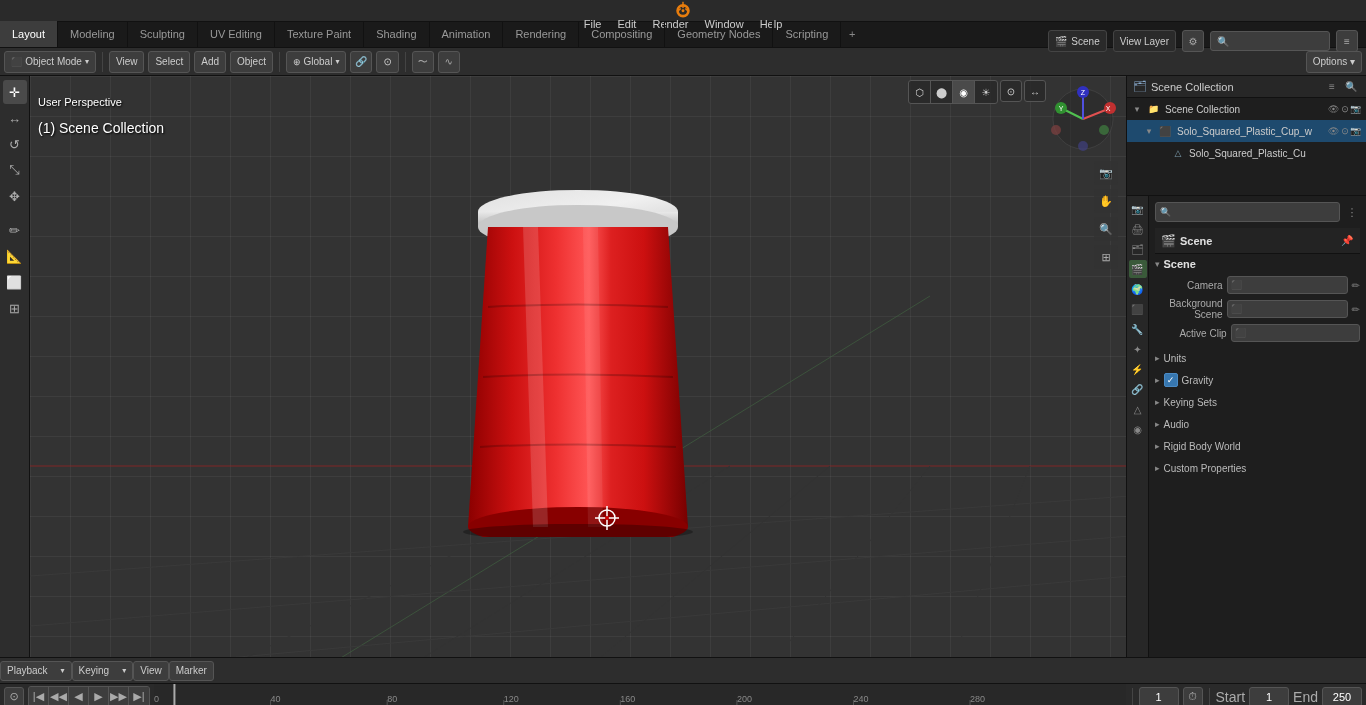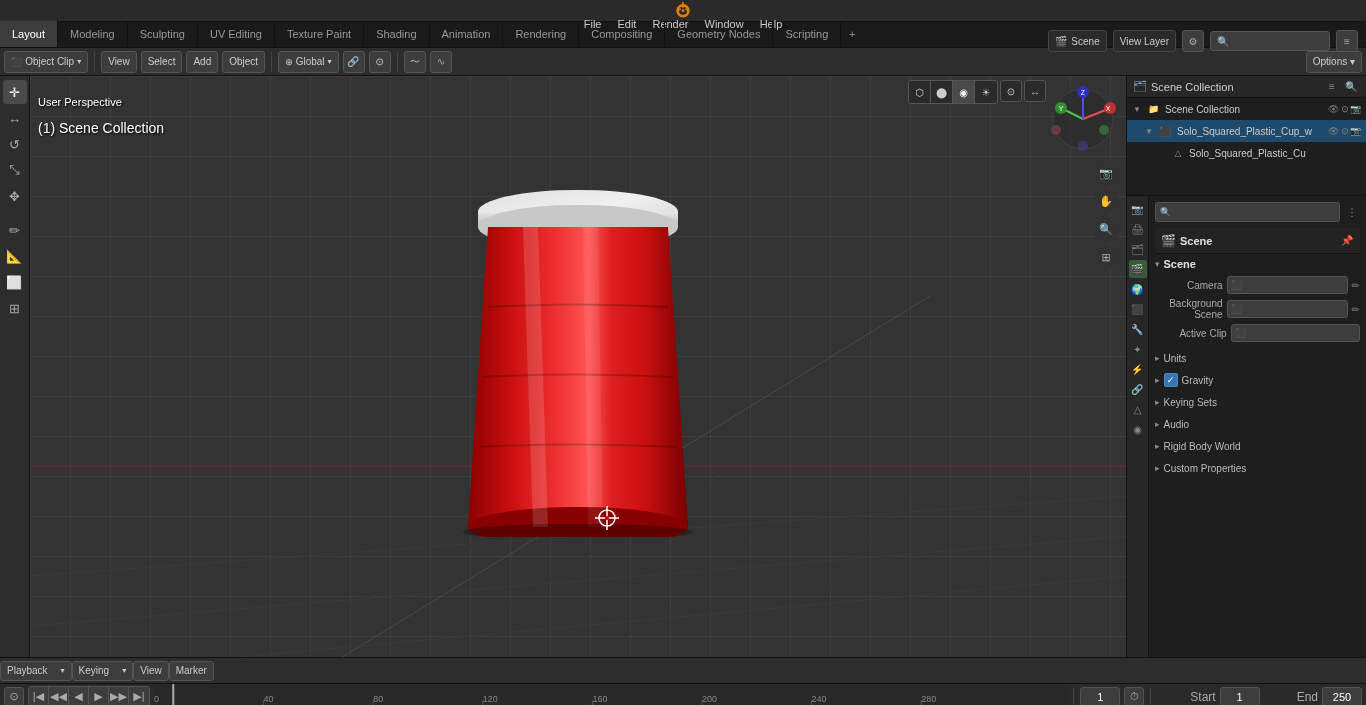--- a/index.html
+++ b/index.html
@@ -466,23 +466,22 @@
       width: 40px;
       height: 20px;
       background: #3d3d3d;
       border: 1px solid #555;
       border-radius: 3px;
       color: #fff;
       font-size: 11px;
       text-align: center;
     }
     .tl-label {
-      font-size: 12px;
+      font-size: 14px;
       color: #aaa;
-      margin-left: 33px;
     }
 
     
     #frame-ruler {
       flex: 1;
       height: 26px;
       background: #282828;
       position: relative;
       overflow: hidden;
     }
@@ -570,21 +569,21 @@
   <div class="ws-tab">Rendering</div>
   <div class="ws-tab">Compositing</div>
   <div class="ws-tab">Geometry Nodes</div>
   <div class="ws-tab">Scripting</div>
   <div class="ws-tab-add">+</div>
 </div>
 
 <div id="header-toolbar">
   <div class="toolbar-btn">
     <span style="color:#aaa; font-size:9px;">⬛</span>
-    <span>Object Clip</span>
+    <span>Object Mode</span>
     <span style="font-size:8px;">▾</span>
   </div>
   <div class="toolbar-separator"></div>
   <div class="toolbar-btn">View</div>
   <div class="toolbar-btn">Select</div>
   <div class="toolbar-btn">Add</div>
   <div class="toolbar-btn">Object</div>
   <div class="toolbar-separator"></div>
   <div class="toolbar-btn">
     <span style="font-size:9px;">⊕</span>

